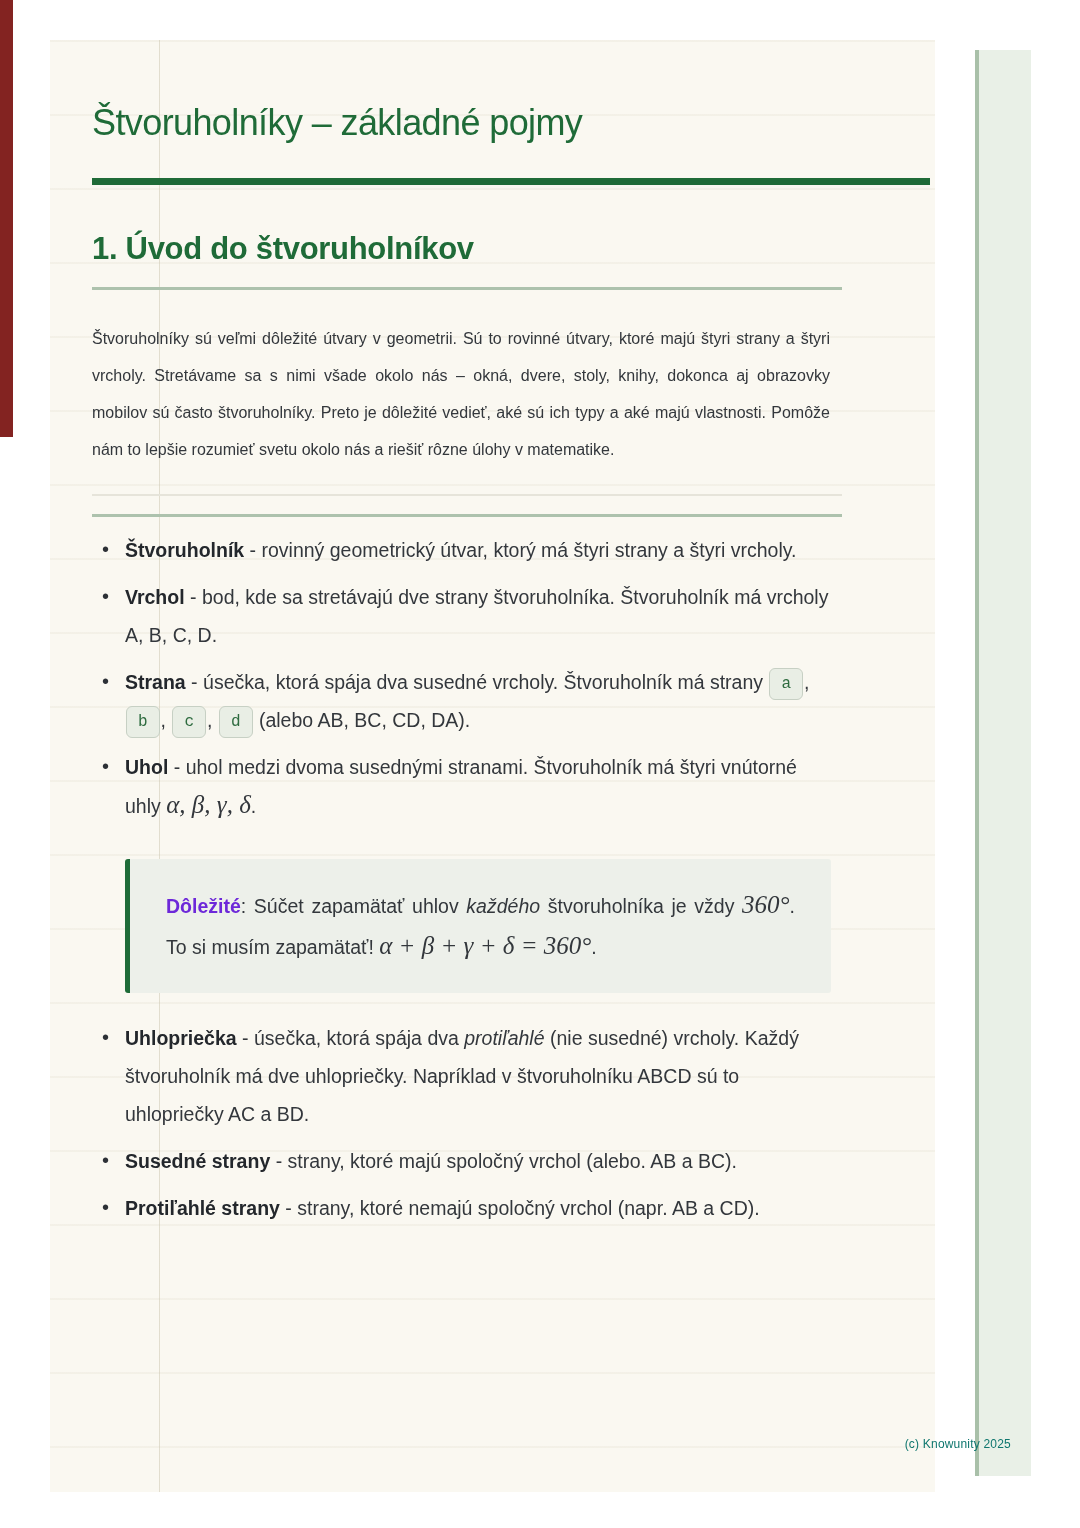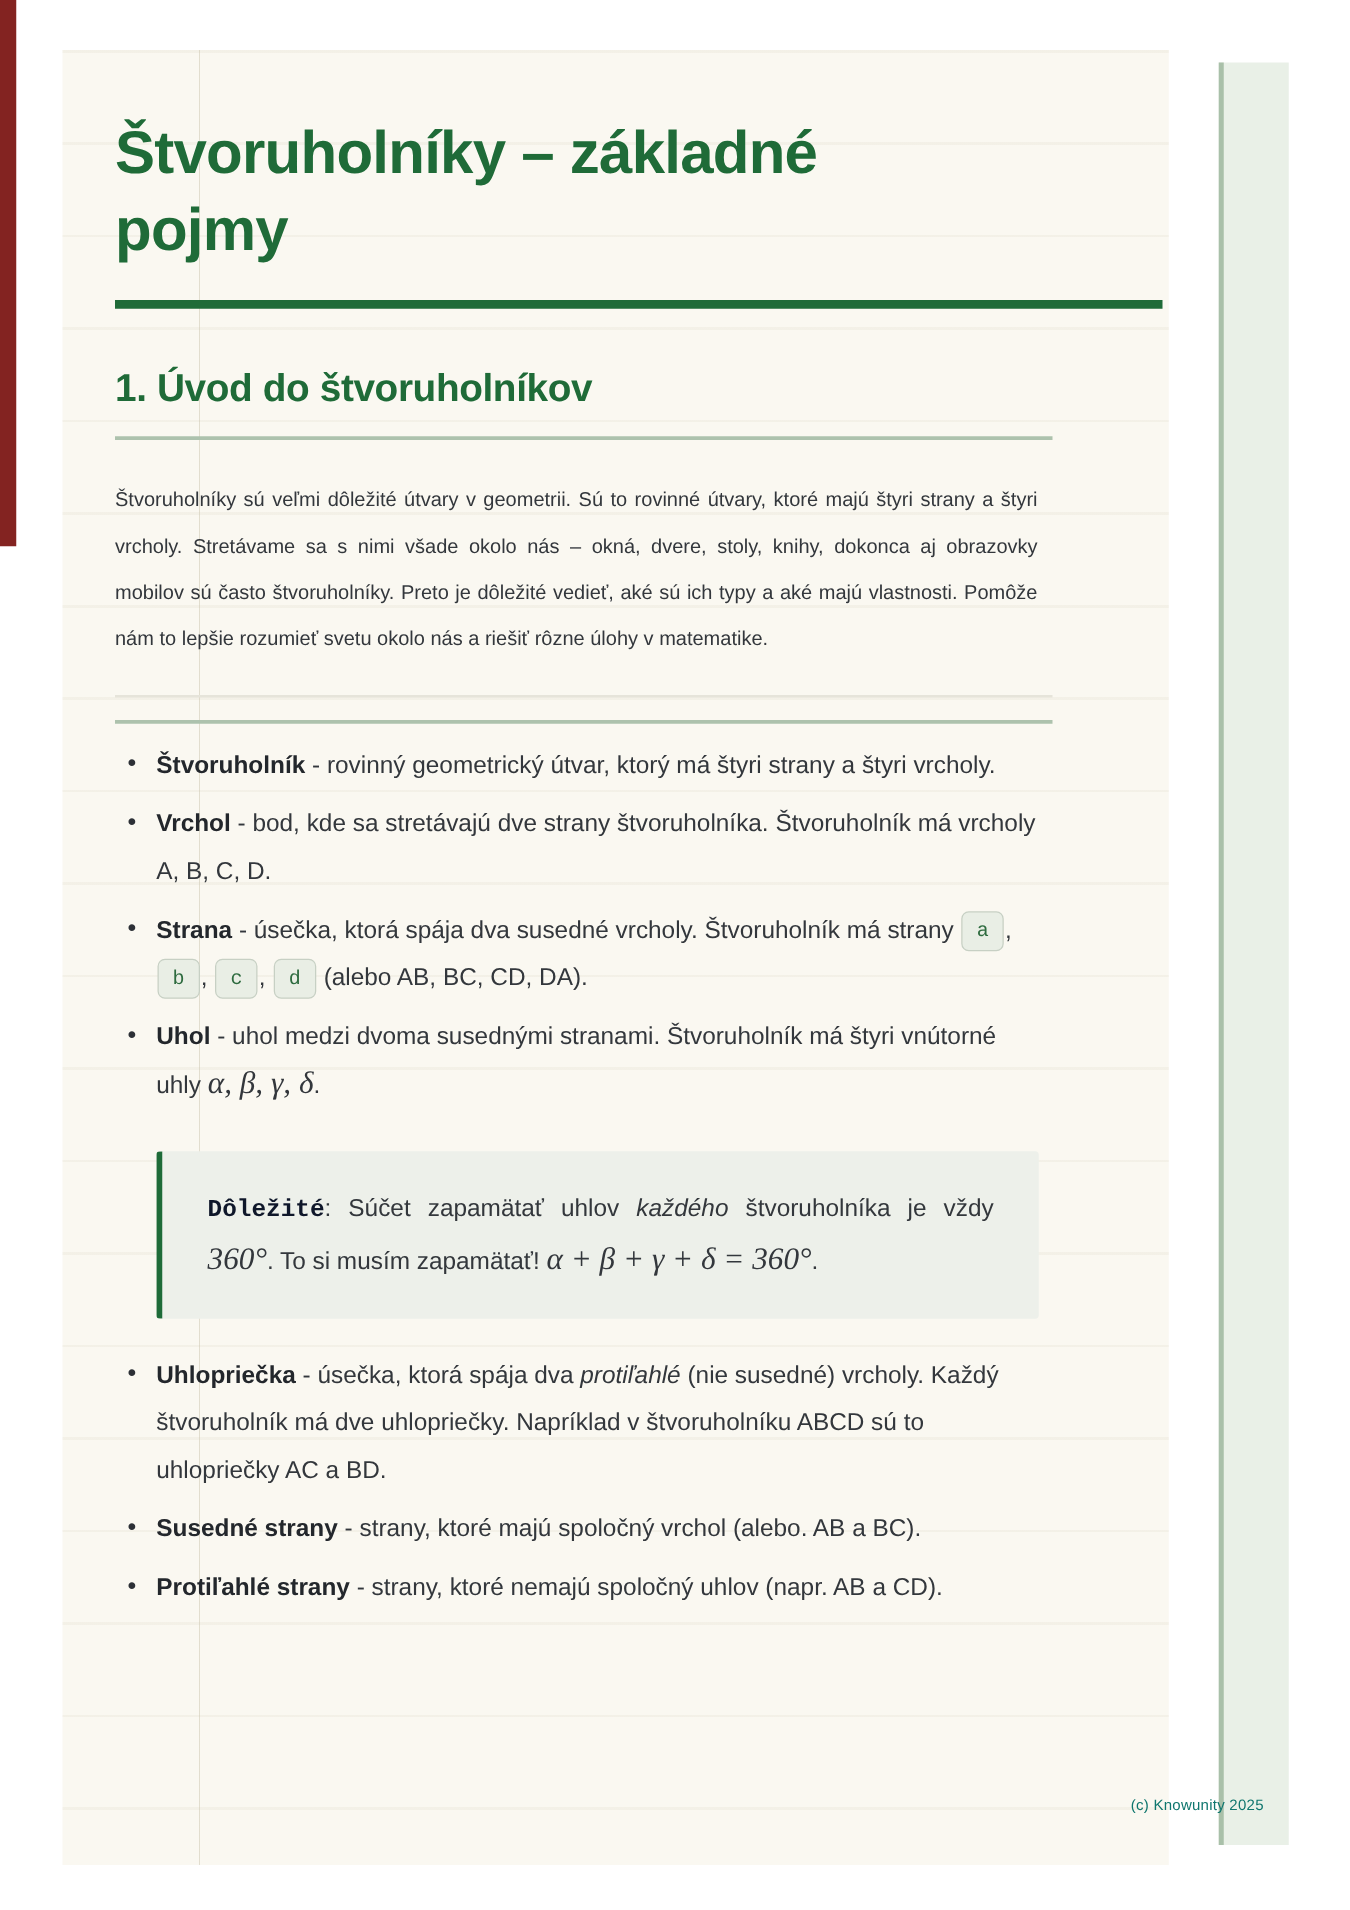--- a/index.html
+++ b/index.html
@@ -35,22 +35,22 @@
     background-image:
       linear-gradient(to right, transparent 109px, rgba(196,189,164,0.45) 109px, rgba(196,189,164,0.45) 110px, transparent 110px),
       repeating-linear-gradient(to bottom, rgba(203,196,172,0.14) 0px, rgba(203,196,172,0.14) 2px, transparent 2px, transparent 74px);
   }
 
   .content { position: absolute; left: 42px; top: 0; width: 838px; }
 
   h1.doc-title {
     margin: 52px 0 0 0;
     max-width: 710px;
-    font-size: 48px; line-height: 62px;
-    font-weight: 700; letter-spacing: -0.6px;
+    font-size: 36px; line-height: 62px;
+    font-weight: 400; letter-spacing: -0.6px;
     color: #1f6b38;
   }
   .title-rule { margin-top: 24px; width: 838px; height: 7px; background: #1f6b38; }
 
   h2.sec-heading {
     margin: 44px 0 0 0;
     font-size: 31px; line-height: 40px;
     font-weight: 700; letter-spacing: -0.3px;
     color: #1f6b38;
   }
@@ -102,21 +102,21 @@
     margin: 34px 0 0 33px;
     width: 706px;
     background: #edf0ea;
     border-left: 5px solid #1e6b38;
     border-radius: 3px;
     padding: 26px 36px;
     font-size: 19.5px; line-height: 40px;
     color: #33373c;
     text-align: justify;
   }
-  .callout .term { color: #0f172a; font-family: Liberation Mono, monospace; }
+  .callout .term { color: #6d28d9; }
 
   .footer {
     position: absolute; top: 1437px; right: 69px;
     font-size: 12px; letter-spacing: 0.2px;
     color: #0f766e;
   }
 </style>
 </head>
 <body>
 
@@ -154,20 +154,20 @@
         <li><span class="dot">•</span><span class="term">Uhol</span><span> - uhol medzi dvoma susednými stranami. Štvoruholník má štyri vnútorné uhly </span><span class="math">α, β, γ, δ</span><span>.</span></li>
       </ul>
 
       <div class="callout"><span class="term">Dôležité</span><span>: Súčet zapamätať uhlov </span><em>každého</em><span> štvoruholníka je vždy </span><span class="math">360°</span><span>. To si musím zapamätať! </span><span class="math">α + β + γ + δ = 360°</span><span>.</span></div>
 
       <ul class="term-list" style="margin-top:26px;">
         <li><span class="dot">•</span><span class="term">Uhlopriečka</span><span> - úsečka, ktorá spája dva </span><em>protiľahlé</em><span> (nie susedné) vrcholy. Každý štvoruholník má dve uhlopriečky. Napríklad v štvoruholníku ABCD sú to uhlopriečky AC a BD.</span></li>
 
         <li><span class="dot">•</span><span class="term">Susedné strany</span><span> - strany, ktoré majú spoločný vrchol (alebo. AB a BC).</span></li>
 
-        <li><span class="dot">•</span><span class="term">Protiľahlé strany</span><span> - strany, ktoré nemajú spoločný uhlov (napr. AB a CD).</span></li>
+        <li><span class="dot">•</span><span class="term">Protiľahlé strany</span><span> - strany, ktoré nemajú spoločný vrchol (napr. AB a CD).</span></li>
       </ul>
     </section>
 
   </div>
 </div>
 
 <div class="footer">(c) Knowunity 2025</div>
 
 </body></html>

